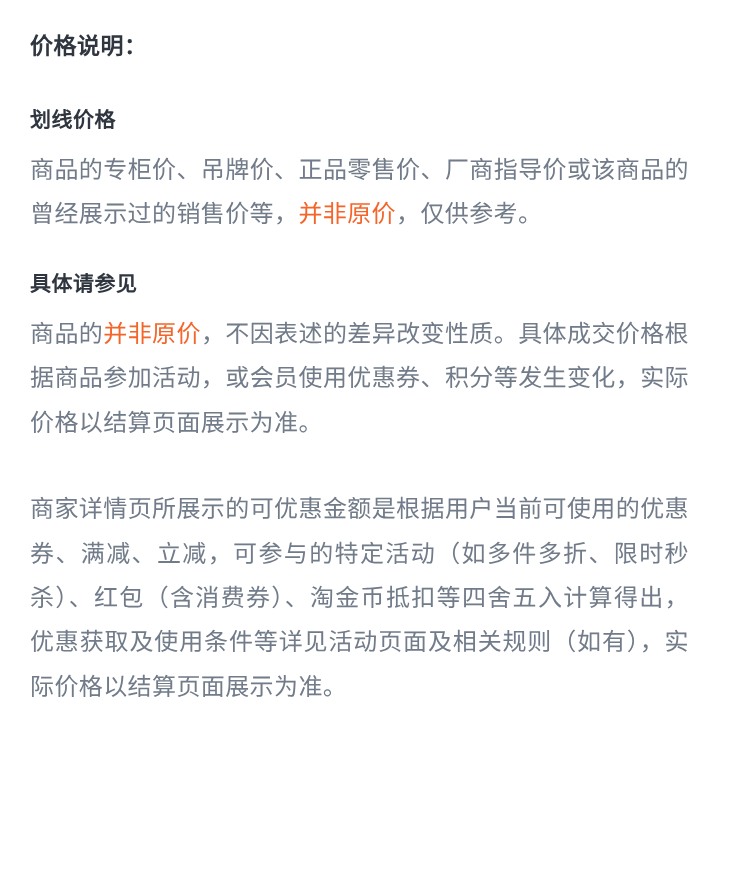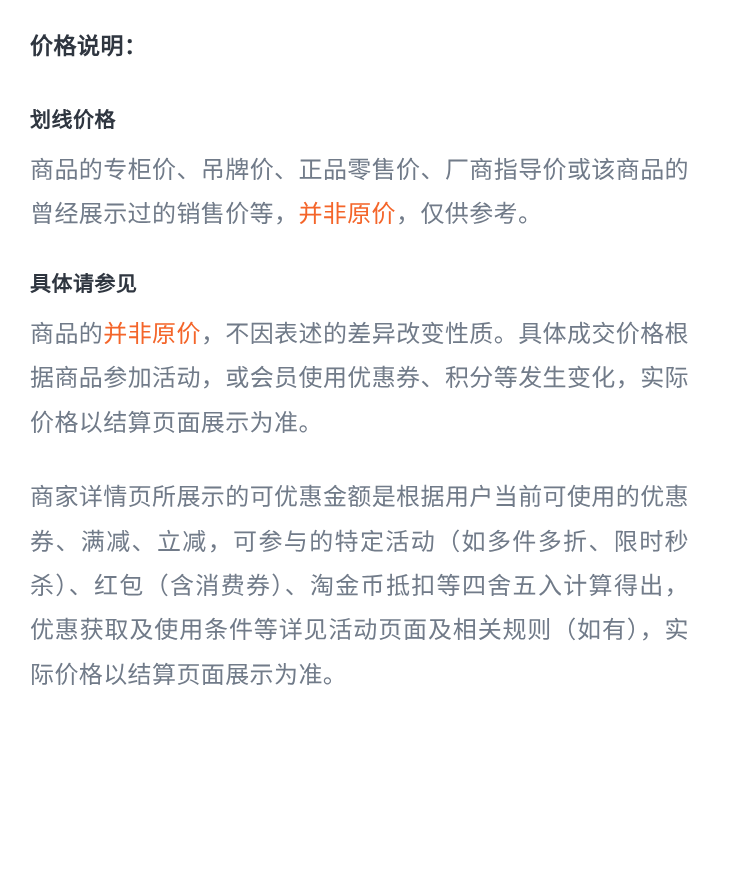--- a/index.html
+++ b/index.html
@@ -42,21 +42,21 @@
   }
   .para {
     font-size: 24px;
     line-height: 1.85;
     color: #717b89;
     letter-spacing: 0.4px;
     text-align: justify;
     margin: 0;
   }
   .para + .para {
-    margin-top: 30px;
+    margin-top: 42px;
   }
   .hl {
     color: #f4652a;
   }
   .block-gap {
     margin-top: 30px;
   }
 </style>
 </head>
 <body>

